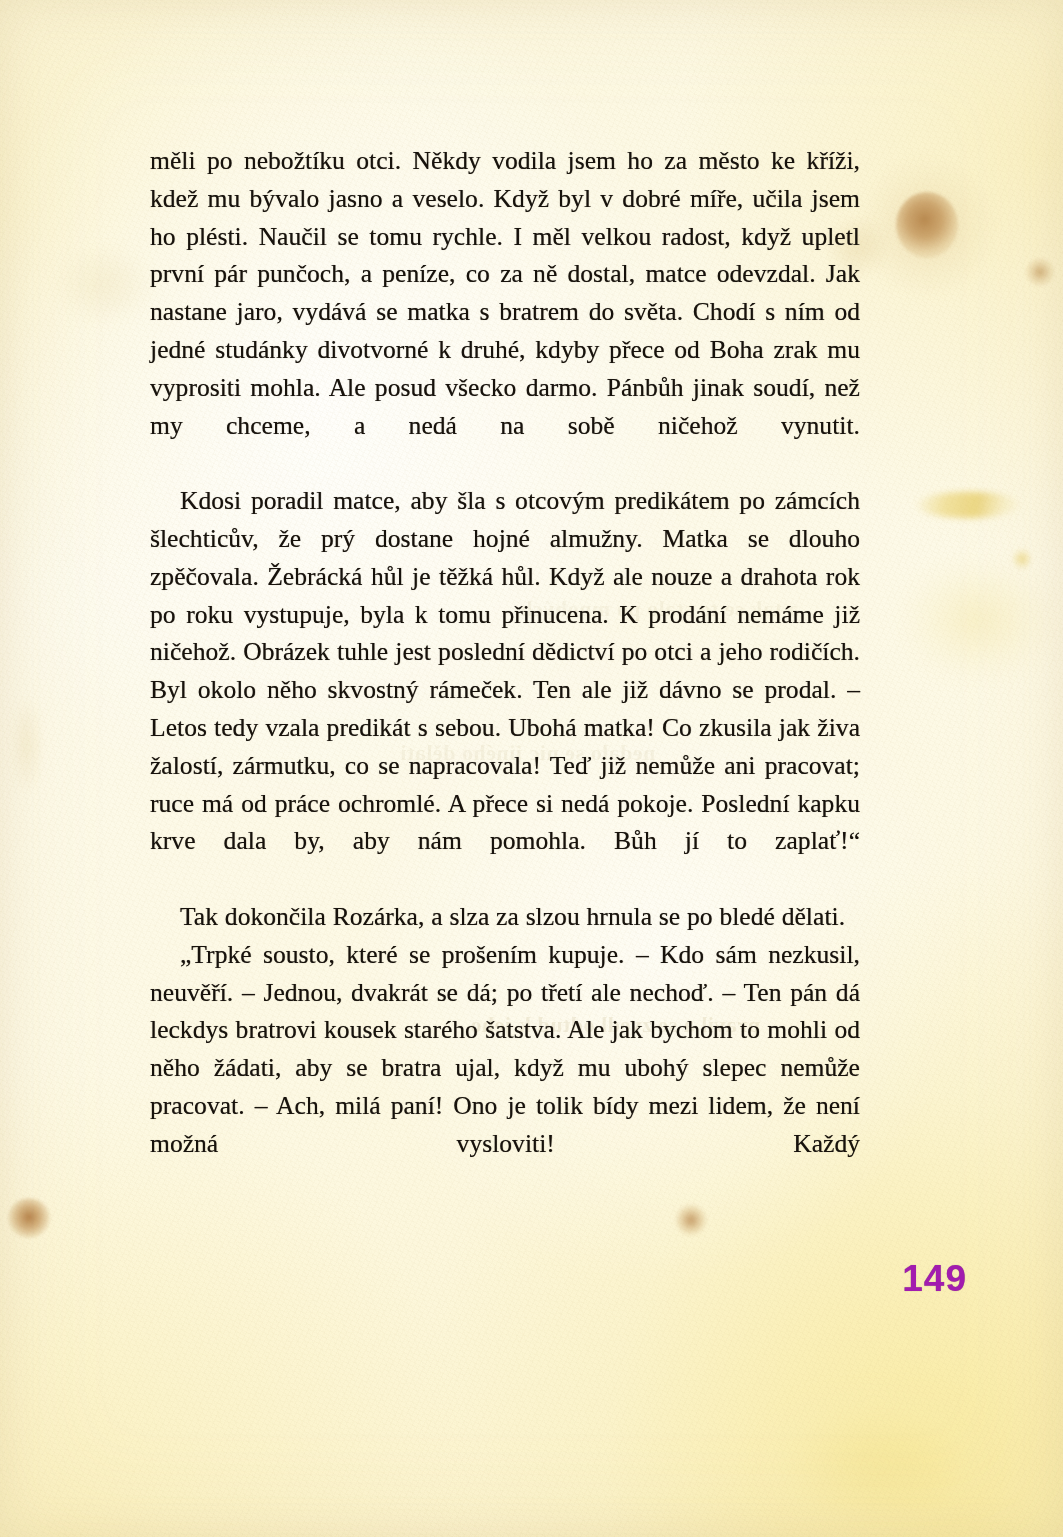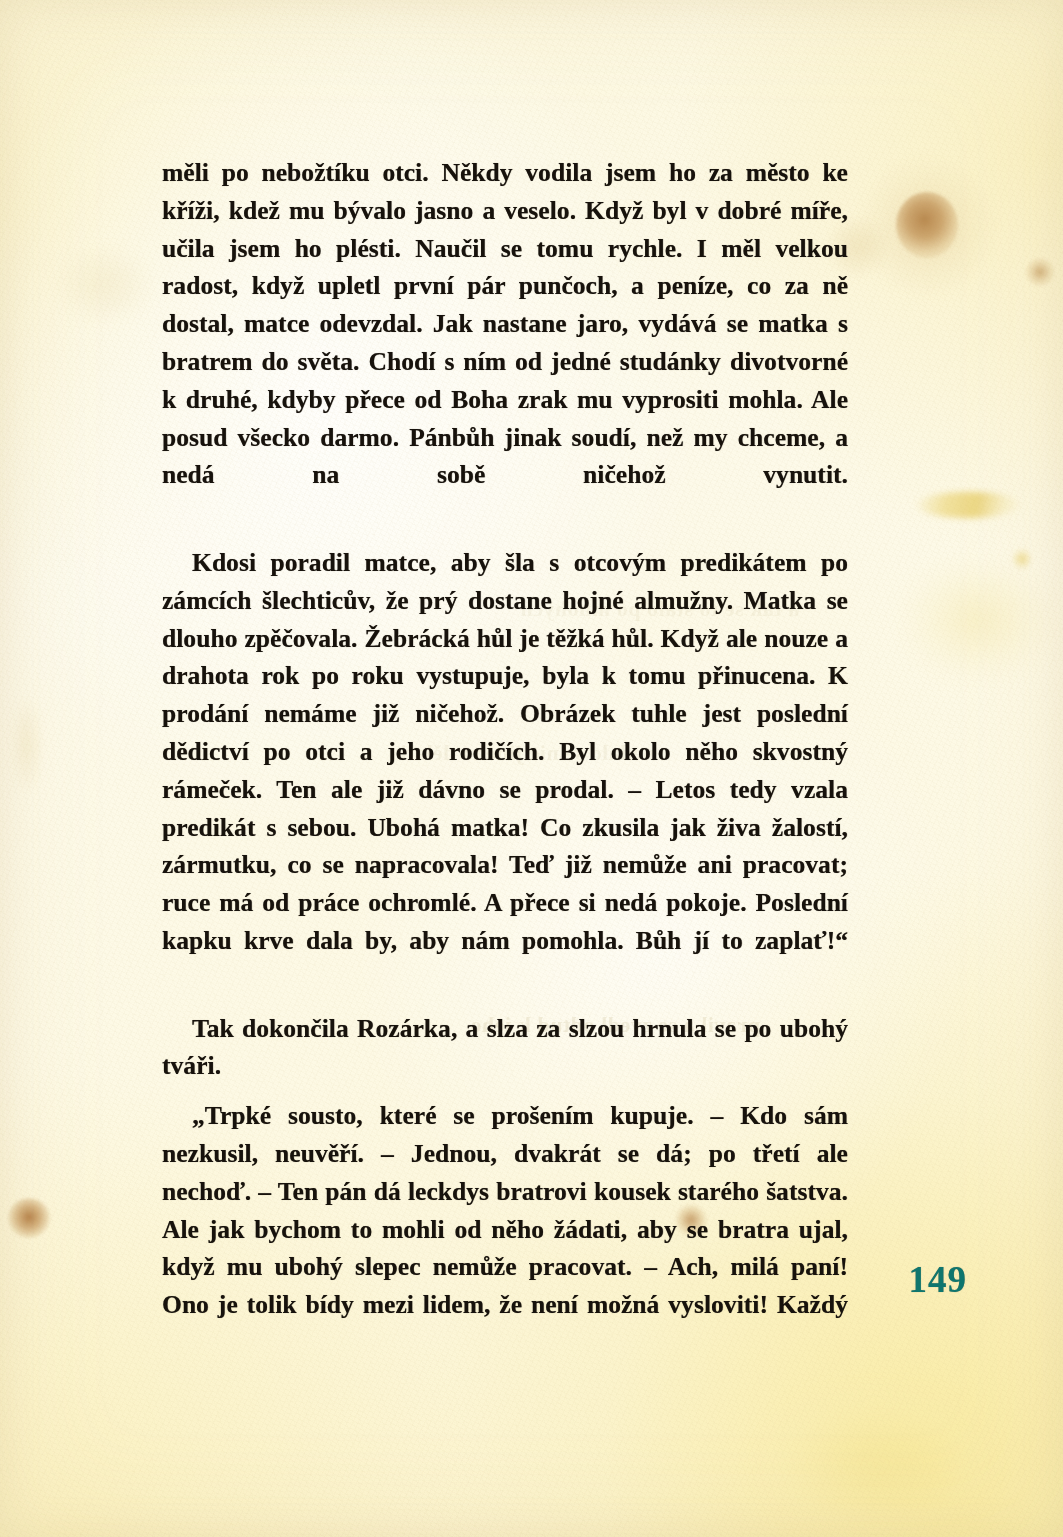--- a/index.html
+++ b/index.html
@@ -79,23 +79,23 @@
 
   
   .textblock {
     position: absolute;
     left: 150px;
     top: 142px;
     width: 710px;
   }
 
   .para {
-    margin: 12px;
+    margin: 0;
     color: #17120c;
-    font-weight: bold;
+    font-weight: normal;
     font-size: 25.5px;
     line-height: 37.8px;
     text-align: justify;
     text-justify: inter-word;
     -webkit-hyphens: none;
     hyphens: none;
     letter-spacing: 0.05px;
     word-spacing: 0.4px;
     text-shadow:
       0 0 0.7px rgba(28,22,14,0.50),
@@ -111,25 +111,25 @@
     display: inline-block;
     width: 100%;
   }
   .para.nostretch::after { display: none; }
 
   
   .folio {
     position: absolute;
     right: 96px;
     top: 1258px;
-    color: #0f766e;
+    color: #a21caf;
     font-weight: bold;
     font-size: 37px;
     letter-spacing: 1px;
-    font-family: Liberation Serif, serif;
+    font-family: Liberation Sans, sans-serif;
     text-shadow: 0 0 0.8px rgba(28,22,14,0.45);
   }
 </style>
 </head>
 <body>
 
 <div class="page">
 
   <div class="paper-tone"></div>
   <div class="paper-grain"></div>
@@ -182,21 +182,21 @@
               background: radial-gradient(ellipse, rgba(238,220,130,0.30) 0%, rgba(250,240,190,0.12) 58%, rgba(255,255,255,0) 86%);
               filter: blur(12px);"></div>
 
   <div class="fox" style="left:14px; top:700px; width:26px; height:90px; border-radius:50%;
               background: radial-gradient(ellipse, rgba(226,204,140,0.26) 0%, rgba(255,255,255,0) 84%);
               filter: blur(6px);"></div>
 
   <div class="textblock">
     <p class="para flush">měli po nebožtíku otci. Někdy vodila jsem ho za město ke kříži, kdež mu bývalo jasno a veselo. Když byl v dobré míře, učila jsem ho plésti. Naučil se tomu rychle. I měl velkou radost, když upletl první pár punčoch, a peníze, co za ně dostal, matce odevzdal. Jak nastane jaro, vydává se matka s bratrem do světa. Chodí s ním od jedné studánky divotvorné k druhé, kdyby přece od Boha zrak mu vyprositi mohla. Ale posud všecko darmo. Pánbůh jinak soudí, než my chceme, a nedá na sobě ničehož vynutit.</p>
     <p class="para indent">Kdosi poradil matce, aby šla s otcovým predikátem po zámcích šlechticův, že prý dostane hojné almužny. Matka se dlouho zpěčovala. Žebrácká hůl je těžká hůl. Když ale nouze a drahota rok po roku vystupuje, byla k tomu přinucena. K prodání nemáme již ničehož. Obrázek tuhle jest poslední dědictví po otci a jeho rodičích. Byl okolo něho skvostný rámeček. Ten ale již dávno se prodal. – Letos tedy vzala predikát s sebou. Ubohá matka! Co zkusila jak živa žalostí, zármutku, co se napracovala! Teď již nemůže ani pracovat; ruce má od práce ochromlé. A přece si nedá pokoje. Poslední kapku krve dala by, aby nám pomohla. Bůh jí to zaplať!“</p>
-    <p class="para indent nostretch">Tak dokončila Rozárka, a slza za slzou hrnula se po ubohý tváři.</p>
+    <p class="para indent nostretch">Tak dokončila Rozárka, a slza za slzou hrnula se po bledé dělati.</p>
     <p class="para indent">„Trpké sousto, které se prošením kupuje. – Kdo sám nezkusil, neuvěří. – Jednou, dvakrát se dá; po třetí ale nechoď. – Ten pán dá leckdys bratrovi kousek starého šatstva. Ale jak bychom to mohli od něho žádati, aby se bratra ujal, když mu ubohý slepec nemůže pracovat. – Ach, milá paní! Ono je tolik bídy mezi lidem, že není možná vysloviti! Každý</p>
   </div>
 
   <div class="folio">149</div>
 
   <div class="paper-vignette"></div>
 
 </div>
 
 </body></html>

